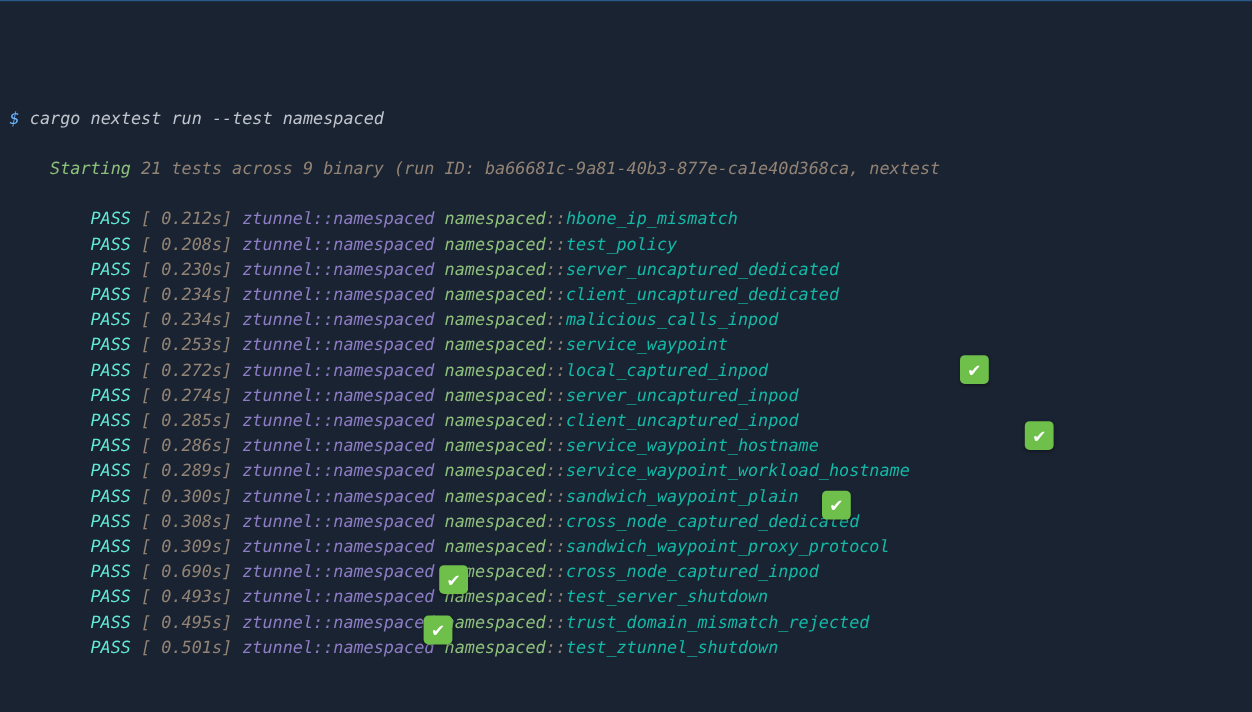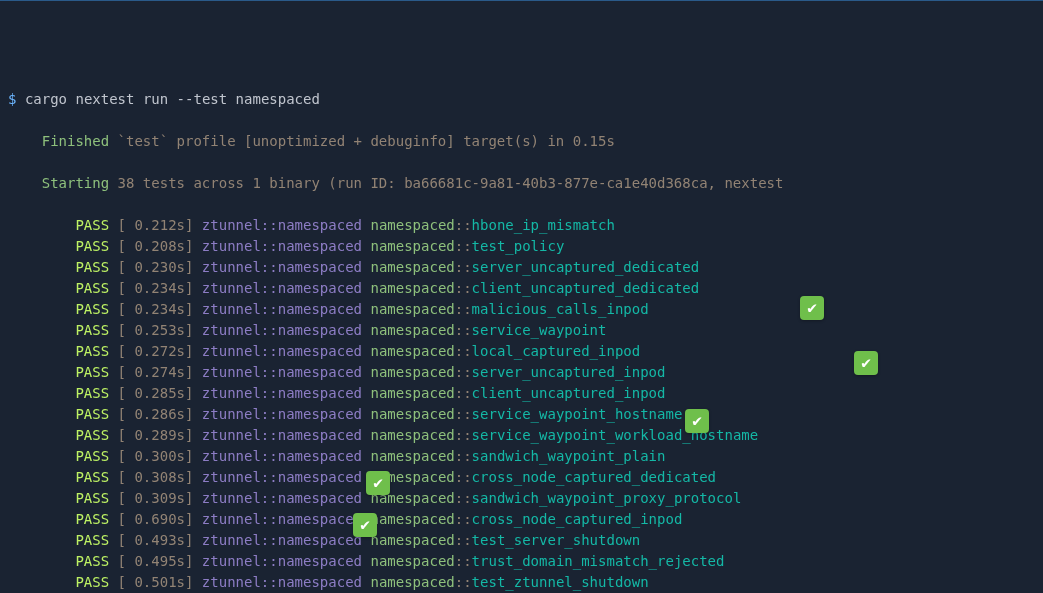--- a/index.html
+++ b/index.html
@@ -17,24 +17,24 @@
       white-space: pre;
       overflow-x: auto;
       width: 1043px;
       height: 593px;
       border-top: 1px solid #2a5a8a;
     }
     .prompt { color: #6cb6ff; }
     .cmd { color: #c0c5ce; }
     .green { color: #8ec07c; }
     .grey { color: #928374; }
-    .yellow-green { color: #bef264; }
+    .yellow-green { color: #5eead4; }
     .purple { color: #8d7dc5; text-align: center; }
     .cyan { color: #14b8a6; }
-    .line { display: block; }
+    .line { display: block; font-style: italic; }
     .indent1 { padding-left: 4ch; }
     .indent2 { padding-left: 8ch; }
     .check-badge {
       position: absolute;
       width: 24px;
       height: 24px;
       background: #6fbf4b;
       border-radius: 4px;
       display: flex;
       align-items: center;
@@ -48,21 +48,20 @@
     .container {
       position: relative;
     }
   </style>
 </head>
 <body>
 
 
 <div class="container">
 <span class="line"><span class="prompt">$</span> <span class="cmd">cargo nextest run --test namespaced</span></span>
-<span class="line indent1"><span class="green">Finished</span> <span class="grey">`test` profile [unoptimized + debuginfo] target(s) in 0.15s</span></span>
-<span class="line indent1"><span class="green">Starting</span> <span class="grey">38 tests across 1 binary (run ID: ba66681c-9a81-40b3-877e-ca1e40d368ca, nextest</span></span>
+<span class="line indent1"><span class="green">Starting</span> <span class="grey">21 tests across 9 binary (run ID: ba66681c-9a81-40b3-877e-ca1e40d368ca, nextest</span></span>
 <div id="test-lines"><span class="line indent2"><span class="yellow-green">PASS</span><span class="grey"> [ 0.212s] </span><span class="purple">ztunnel::namespaced</span> <span class="green">namespaced</span><span class="grey">::</span><span class="cyan">hbone_ip_mismatch</span></span><span class="line indent2"><span class="yellow-green">PASS</span><span class="grey"> [ 0.208s] </span><span class="purple">ztunnel::namespaced</span> <span class="green">namespaced</span><span class="grey">::</span><span class="cyan">test_policy</span></span><span class="line indent2"><span class="yellow-green">PASS</span><span class="grey"> [ 0.230s] </span><span class="purple">ztunnel::namespaced</span> <span class="green">namespaced</span><span class="grey">::</span><span class="cyan">server_uncaptured_dedicated</span></span><span class="line indent2"><span class="yellow-green">PASS</span><span class="grey"> [ 0.234s] </span><span class="purple">ztunnel::namespaced</span> <span class="green">namespaced</span><span class="grey">::</span><span class="cyan">client_uncaptured_dedicated</span></span><span class="line indent2"><span class="yellow-green">PASS</span><span class="grey"> [ 0.234s] </span><span class="purple">ztunnel::namespaced</span> <span class="green">namespaced</span><span class="grey">::</span><span class="cyan">malicious_calls_inpod</span></span><span class="line indent2"><span class="yellow-green">PASS</span><span class="grey"> [ 0.253s] </span><span class="purple">ztunnel::namespaced</span> <span class="green">namespaced</span><span class="grey">::</span><span class="cyan">service_waypoint</span></span><span class="line indent2"><span class="yellow-green">PASS</span><span class="grey"> [ 0.272s] </span><span class="purple">ztunnel::namespaced</span> <span class="green">namespaced</span><span class="grey">::</span><span class="cyan">local_captured_inpod</span></span><span class="line indent2"><span class="yellow-green">PASS</span><span class="grey"> [ 0.274s] </span><span class="purple">ztunnel::namespaced</span> <span class="green">namespaced</span><span class="grey">::</span><span class="cyan">server_uncaptured_inpod</span></span><span class="line indent2"><span class="yellow-green">PASS</span><span class="grey"> [ 0.285s] </span><span class="purple">ztunnel::namespaced</span> <span class="green">namespaced</span><span class="grey">::</span><span class="cyan">client_uncaptured_inpod</span></span><span class="line indent2"><span class="yellow-green">PASS</span><span class="grey"> [ 0.286s] </span><span class="purple">ztunnel::namespaced</span> <span class="green">namespaced</span><span class="grey">::</span><span class="cyan">service_waypoint_hostname</span></span><span class="line indent2"><span class="yellow-green">PASS</span><span class="grey"> [ 0.289s] </span><span class="purple">ztunnel::namespaced</span> <span class="green">namespaced</span><span class="grey">::</span><span class="cyan">service_waypoint_workload_hostname</span></span><span class="line indent2"><span class="yellow-green">PASS</span><span class="grey"> [ 0.300s] </span><span class="purple">ztunnel::namespaced</span> <span class="green">namespaced</span><span class="grey">::</span><span class="cyan">sandwich_waypoint_plain</span></span><span class="line indent2"><span class="yellow-green">PASS</span><span class="grey"> [ 0.308s] </span><span class="purple">ztunnel::namespaced</span> <span class="green">namespaced</span><span class="grey">::</span><span class="cyan">cross_node_captured_dedicated</span></span><span class="line indent2"><span class="yellow-green">PASS</span><span class="grey"> [ 0.309s] </span><span class="purple">ztunnel::namespaced</span> <span class="green">namespaced</span><span class="grey">::</span><span class="cyan">sandwich_waypoint_proxy_protocol</span></span><span class="line indent2"><span class="yellow-green">PASS</span><span class="grey"> [ 0.690s] </span><span class="purple">ztunnel::namespaced</span> <span class="green">namespaced</span><span class="grey">::</span><span class="cyan">cross_node_captured_inpod</span></span><span class="line indent2"><span class="yellow-green">PASS</span><span class="grey"> [ 0.493s] </span><span class="purple">ztunnel::namespaced</span> <span class="green">namespaced</span><span class="grey">::</span><span class="cyan">test_server_shutdown</span></span><span class="line indent2"><span class="yellow-green">PASS</span><span class="grey"> [ 0.495s] </span><span class="purple">ztunnel::namespaced</span> <span class="green">namespaced</span><span class="grey">::</span><span class="cyan">trust_domain_mismatch_rejected</span></span><span class="line indent2"><span class="yellow-green">PASS</span><span class="grey"> [ 0.501s] </span><span class="purple">ztunnel::namespaced</span> <span class="green">namespaced</span><span class="grey">::</span><span class="cyan">test_ztunnel_shutdown</span></span></div>
 
 
 <div id="badges"><div class="check-badge" style="left: 792px; top: 228px;">✔</div><div class="check-badge" style="left: 846px; top: 283px;">✔</div><div class="check-badge" style="left: 677px; top: 341px;">✔</div><div class="check-badge" style="left: 358px; top: 403px;">✔</div><div class="check-badge" style="left: 345px; top: 445px;">✔</div></div>
 </div>
 
 
 
 </body></html>

